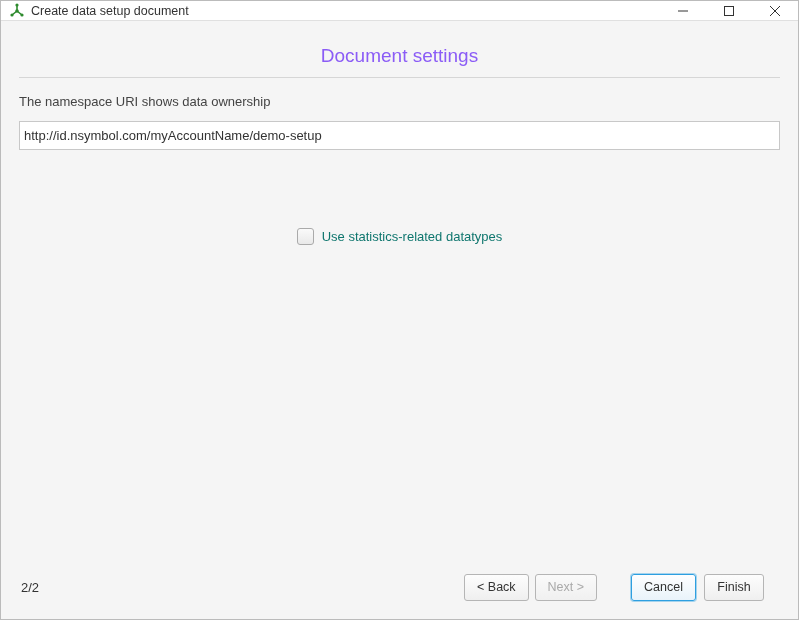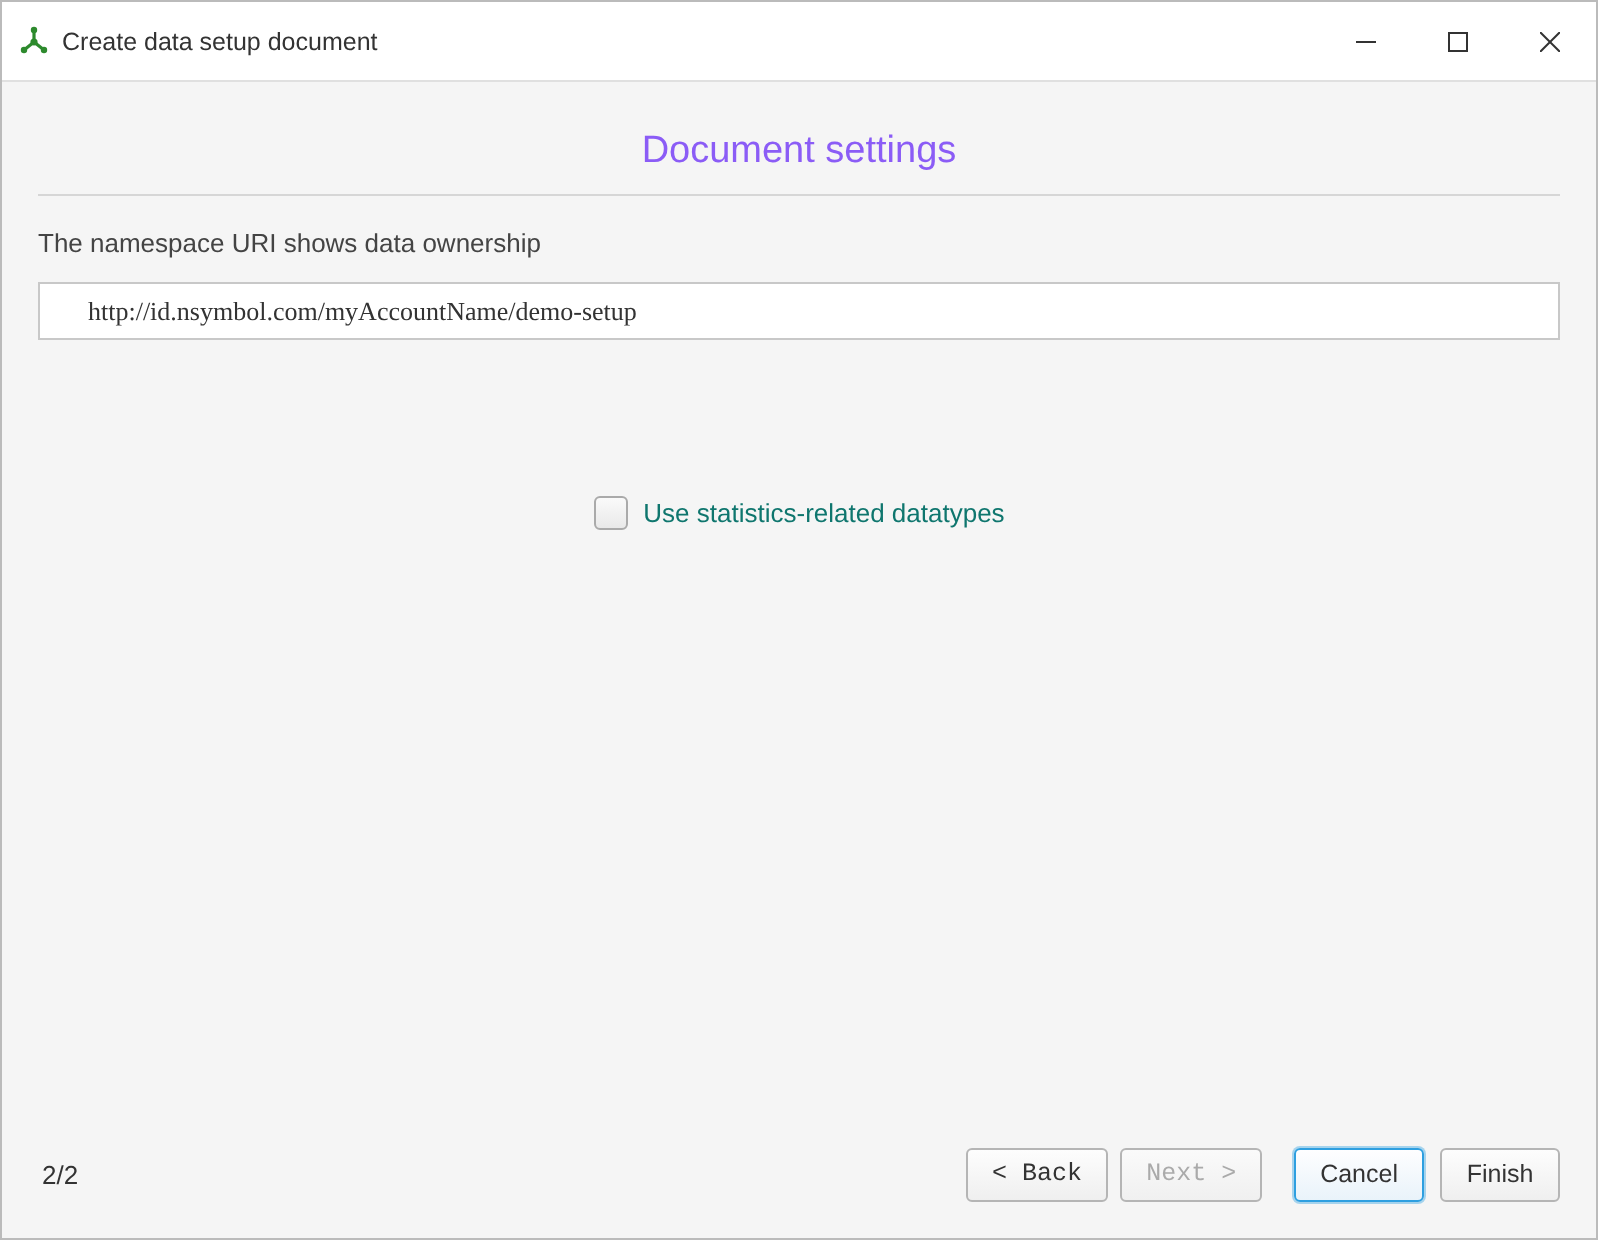--- a/index.html
+++ b/index.html
@@ -9,21 +9,21 @@
       color: #333;
       background: #fff;
       width: 799px;
       height: 620px;
       overflow: hidden;
       border: 1px solid #bbb;
       display: flex;
       flex-direction: column;
     }
     .titlebar {
-      height: 40px;
+      height: 20px;
       background: #fff;
       display: flex;
       align-items: center;
       padding-left: 8px;
       border-bottom: 1px solid #e0e0e0;
     }
     .titlebar-icon {
       width: 16px;
       height: 16px;
       margin-right: 6px;
@@ -76,23 +76,23 @@
       text-align: left;
       font-size: 13px;
       color: #444;
       margin-bottom: 12px;
     }
     .uri-input {
       width: 100%;
       height: 29px;
       border: 1px solid #c8c8c8;
       background: #fff;
-      padding: 4px 24px;
-      font-size: 13px;
-      font-family: Liberation Serif, serif;
+      padding: 4px 4px;
+      font-size: 13px;
+      font-family: Liberation Sans, sans-serif;
       color: #333;
     }
 
     .checkbox-row {
       display: flex;
       align-items: center;
       justify-content: center;
       margin-top: 78px;
       gap: 8px;
     }
@@ -107,21 +107,21 @@
     .checkbox-label {
       font-size: 13px;
       color: #0f766e;
     }
 
     .footer {
       height: 58px;
       background: #f5f5f5;
       display: flex;
       align-items: center;
-      padding: 0 18px 6px 20px;
+      padding: 0 34px 6px 20px;
     }
     .page-indicator {
       font-size: 13px;
       color: #333;
     }
     .footer-spacer { flex: 1; }
     .footer-buttons {
       display: flex;
       gap: 8px;
     }
@@ -143,22 +143,21 @@
       background: linear-gradient(#fafafa, #f0f0f0);
     }
     .btn.primary {
       border: 1px solid #2e9fe0;
       box-shadow: 0 0 0 1px rgba(46,159,224,0.4);
       background: linear-gradient(#fefeff, #e9f3fa);
     }
     .btn-group {
       display: flex;
       gap: 6px;
-      margin-right: 8px;
-      font-family: Liberation Mono, monospace;
+      margin-right: 26px;
     }
   </style>
 </head>
 <body>
 
 <div class="titlebar">
   <span class="titlebar-icon">
     <svg viewBox="0 0 16 16">
       <g stroke="#2d8a2d" stroke-width="1.6" stroke-linecap="round" fill="none">
         <line x1="8" y1="8" x2="8" y2="2"></line>

